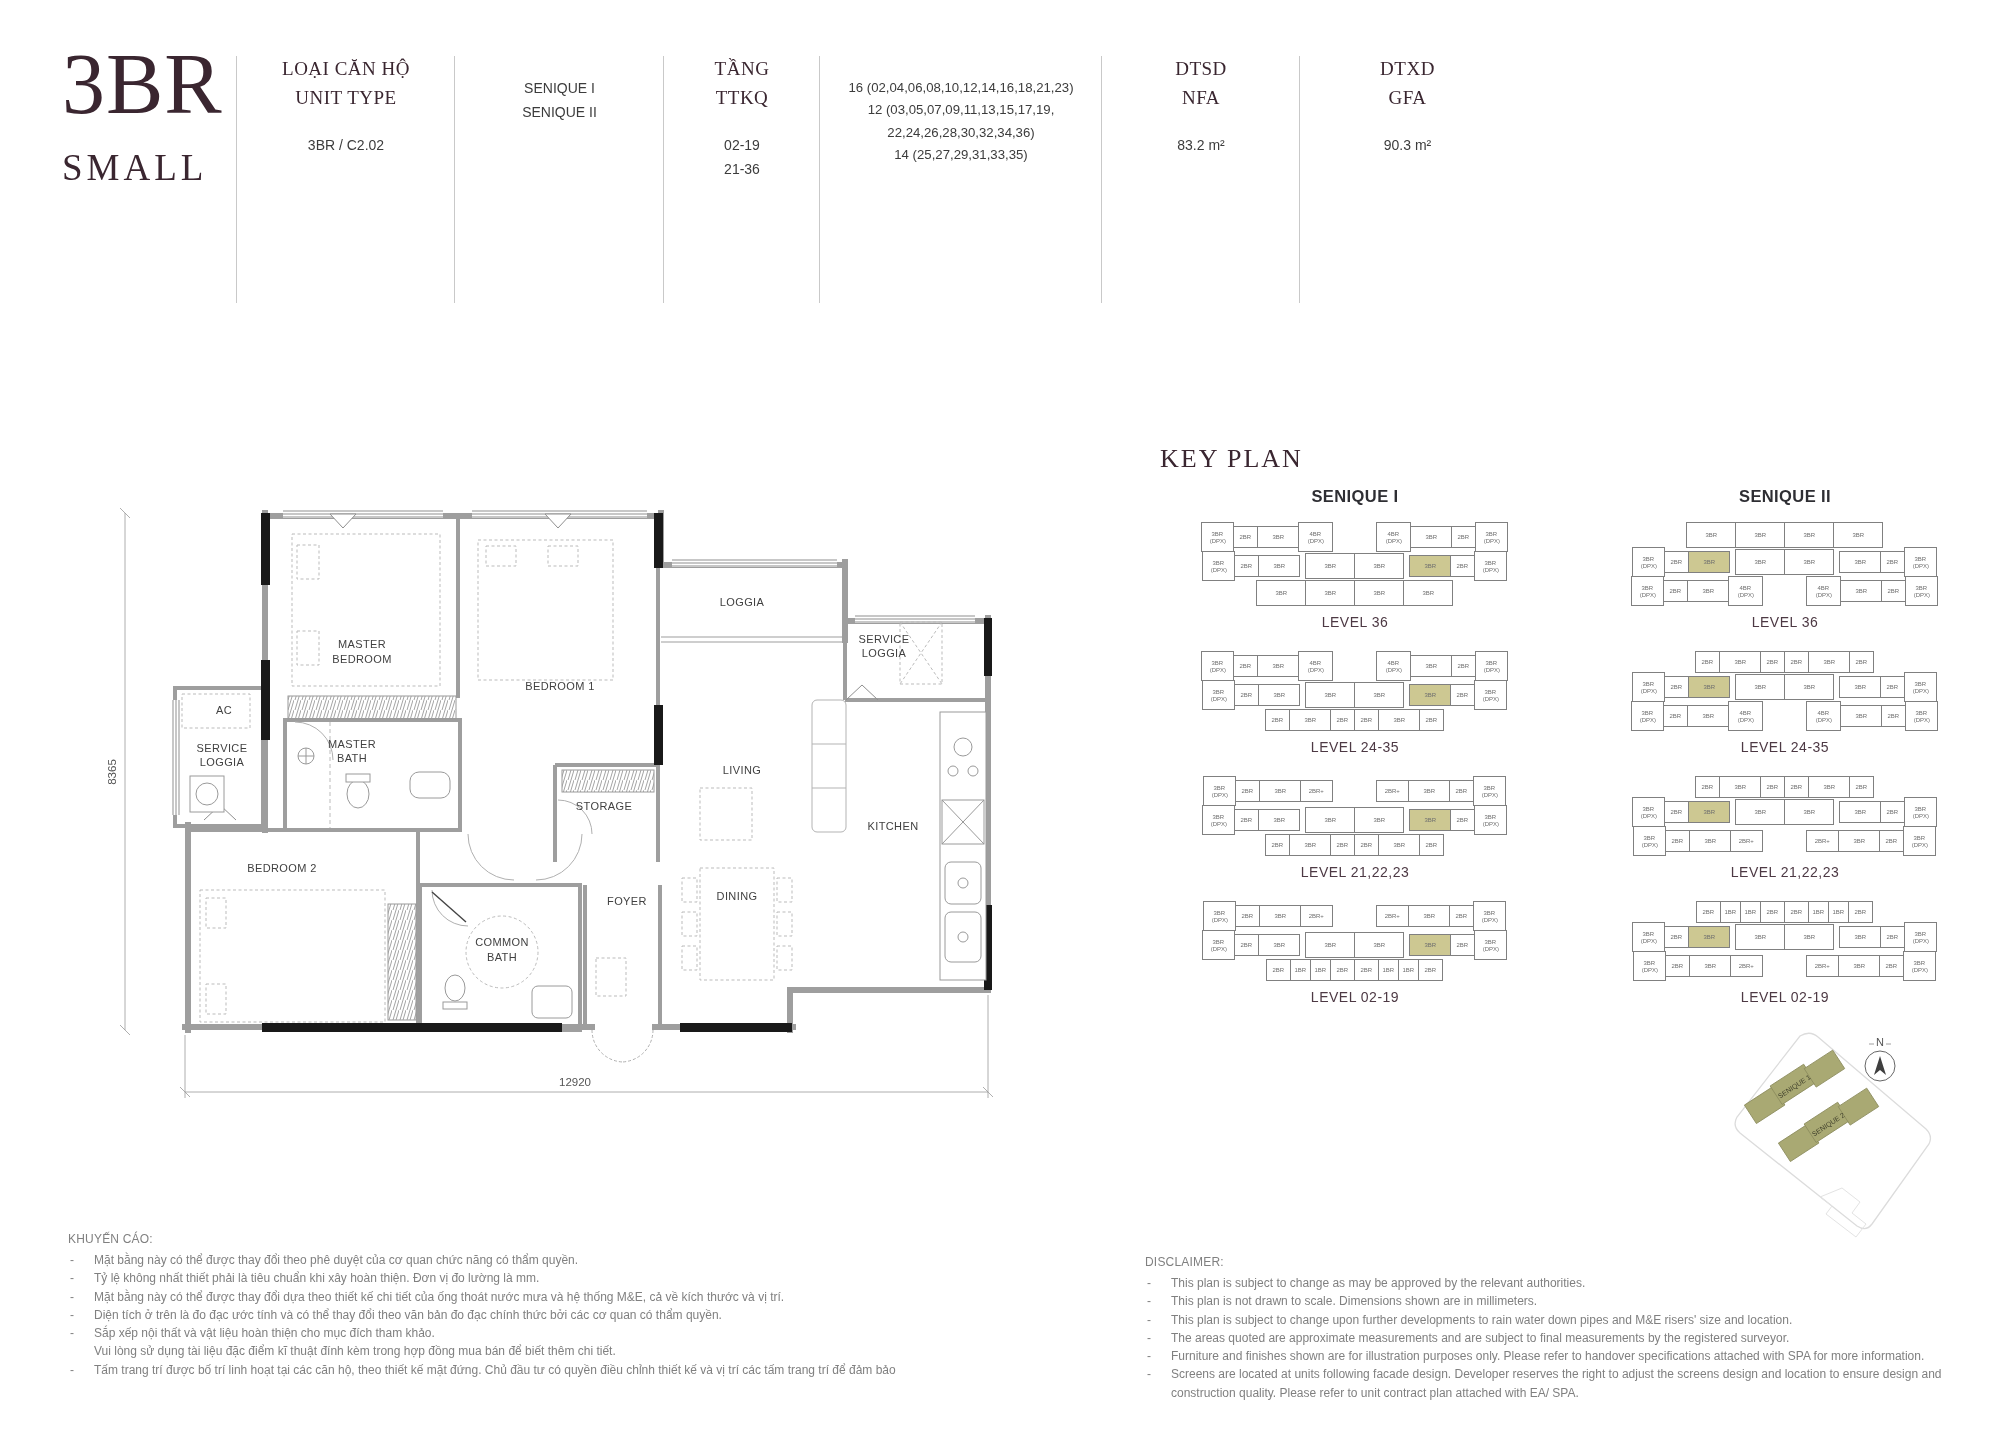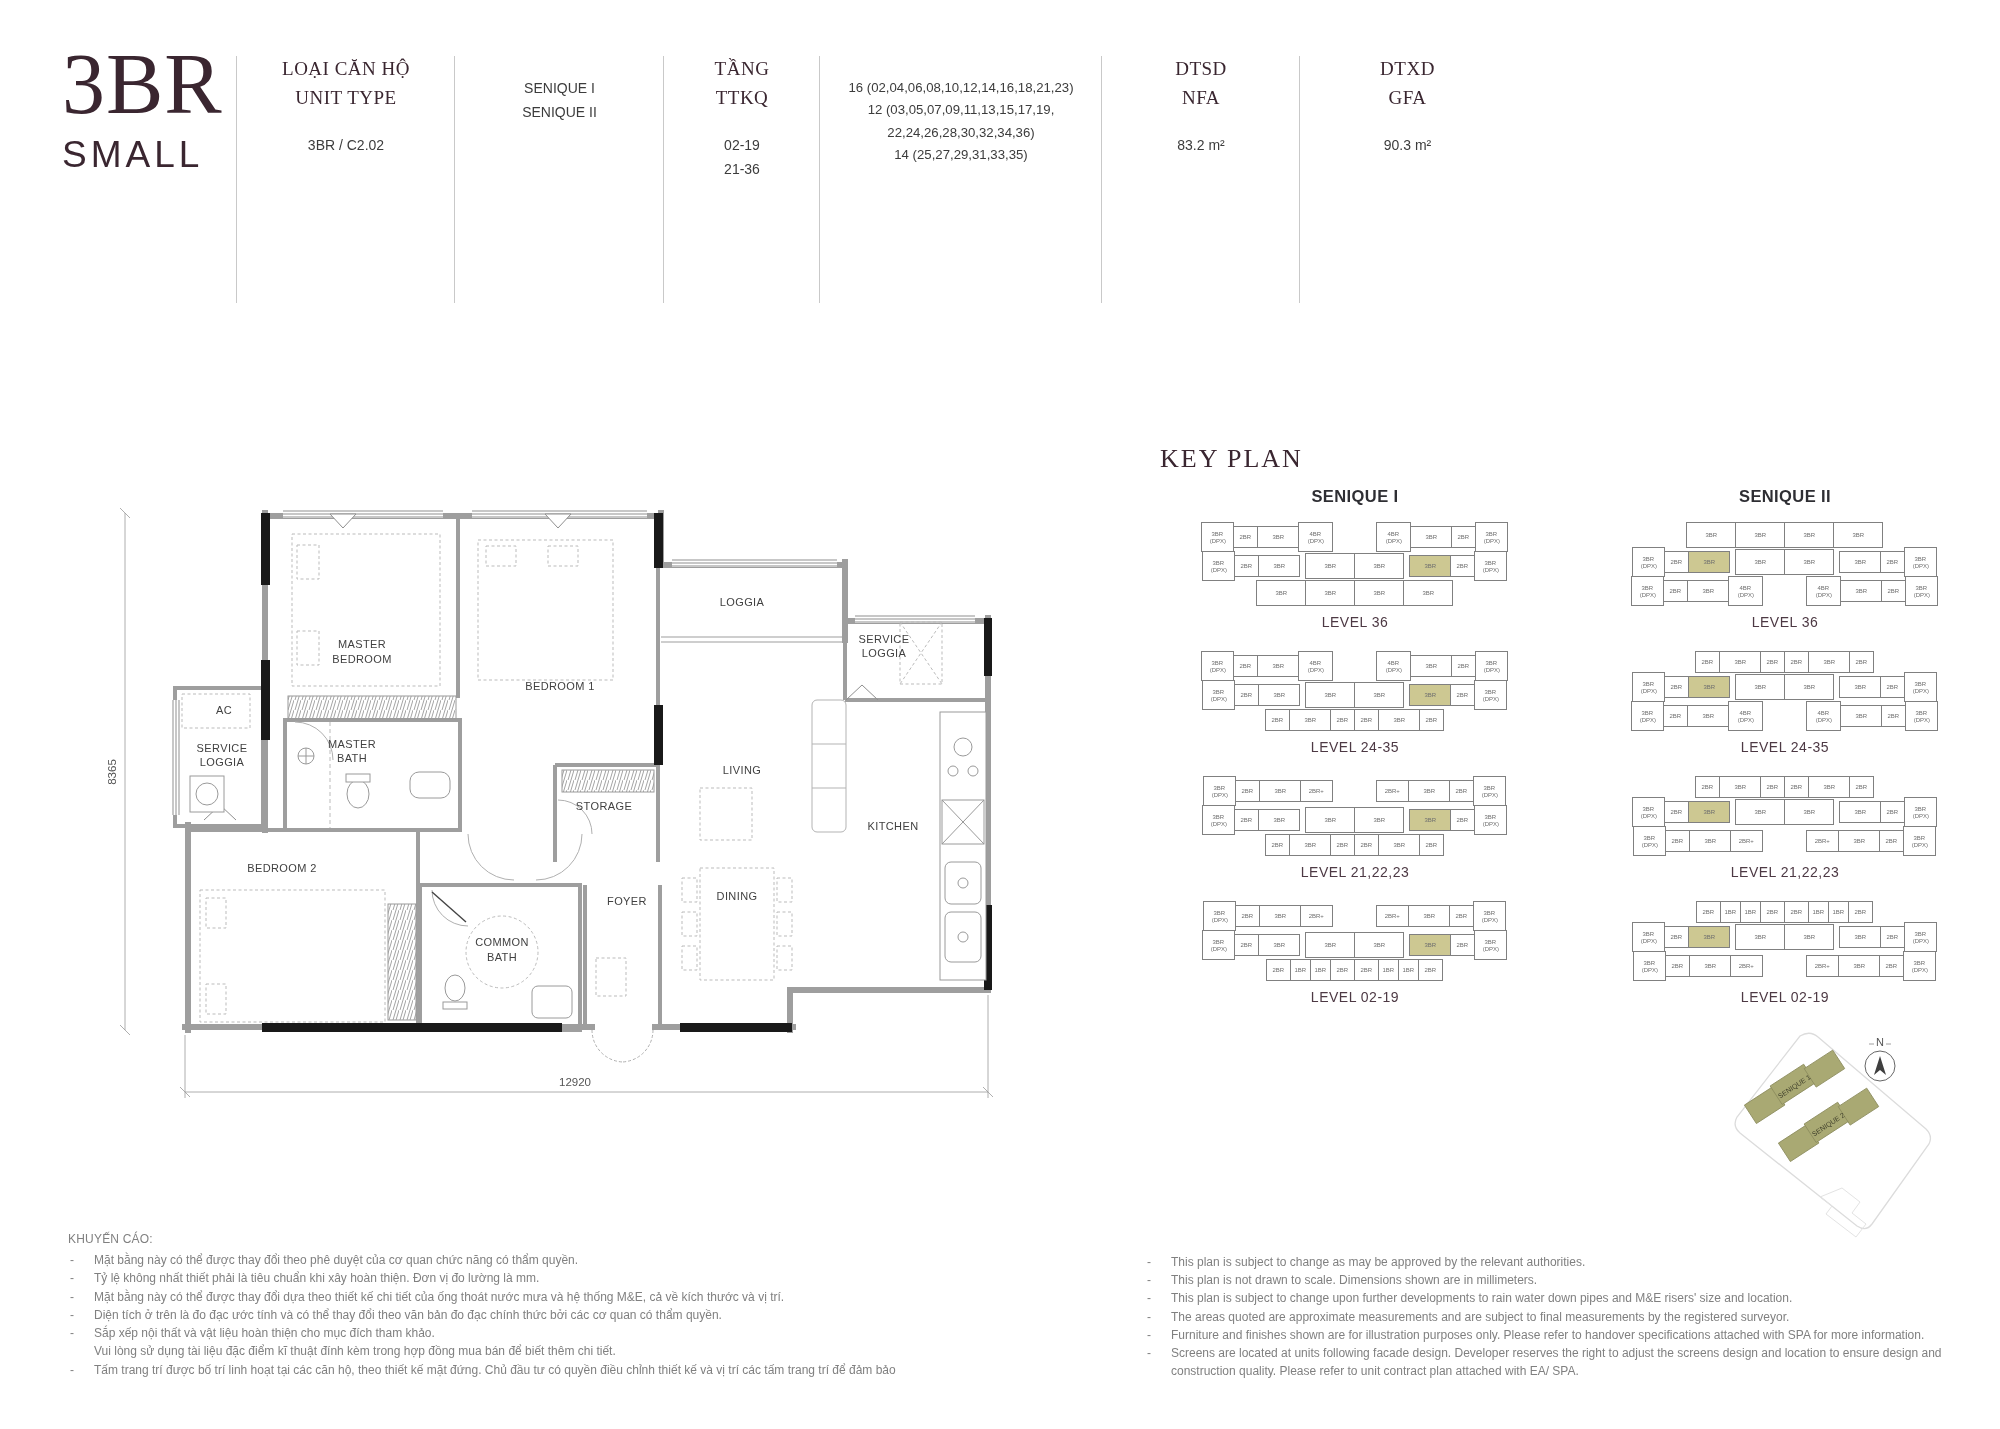--- a/index.html
+++ b/index.html
@@ -2,21 +2,21 @@
 <html><head>
 <meta charset="utf-8">
 <style>
   html,body{margin:0;padding:0}
   body{width:2000px;height:1429px;position:relative;background:#ffffff;
        font-family:"Liberation Sans",sans-serif;overflow:hidden;color:#3c3c3c}
 
   
   .logo{position:absolute;left:62px;top:44px;color:#3a2630}
   .logo .big{font-family:"Liberation Serif",serif;font-size:86px;line-height:.95;letter-spacing:1px}
-  .logo .small{font-family:Liberation Sans, sans-serif;font-size:37px;letter-spacing:4px;margin-top:8px}
+  .logo .small{font-family:Liberation Serif, serif;font-size:37px;letter-spacing:4px;margin-top:20px}
   .hcol{position:absolute;top:55px;text-align:center}
   .hlabel{font-family:"Liberation Serif",serif;font-size:19px;line-height:1.5;color:#3a2630;letter-spacing:.5px}
   .hvals{margin-top:22px;font-size:14px;color:#3c3c3c;line-height:1.7}
   .hvals.small{font-size:13.2px}
   .vdiv{position:absolute;top:56px;width:1px;height:247px;background:#c9c9c9}
 
   
   .keyplan-title{position:absolute;left:1160px;top:444px;font-family:"Liberation Serif",serif;
                  font-size:26px;letter-spacing:2px;color:#3a2630}
   .tower{position:absolute;top:487px;width:334px}
@@ -1024,20 +1024,21 @@
         <span class="dash"></span>
         <span class="dtext">Vui lòng sử dụng tài liệu đặc điểm kĩ thuật đính kèm trong hợp đồng mua bán để biết thêm chi tiết.</span>
       </div>
       <div class="disc-row">
         <span class="dash">-</span>
         <span class="dtext">Tấm trang trí được bố trí linh hoạt tại các căn hộ, theo thiết kế mặt đứng. Chủ đầu tư có quyền điều chỉnh thiết kế và vị trí các tấm trang trí để đảm bảo</span>
       </div>
     </div>
 </div>
 <div class="disc" id="disc-en">
+  <div class="disc-h">DISCLAIMER:</div>
   <div class="disc-items">
       <div class="disc-row">
         <span class="dash">-</span>
         <span class="dtext">This plan is subject to change as may be approved by the relevant authorities.</span>
       </div>
       <div class="disc-row">
         <span class="dash">-</span>
         <span class="dtext">This plan is not drawn to scale. Dimensions shown are in millimeters.</span>
       </div>
       <div class="disc-row">

